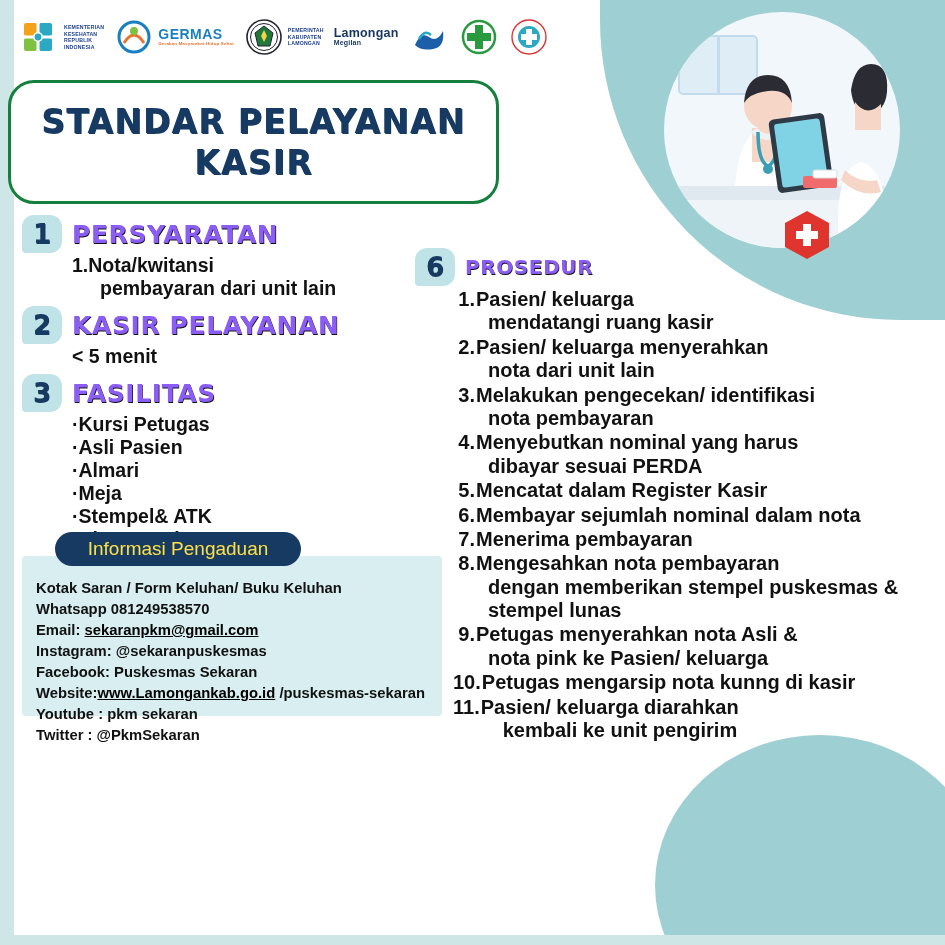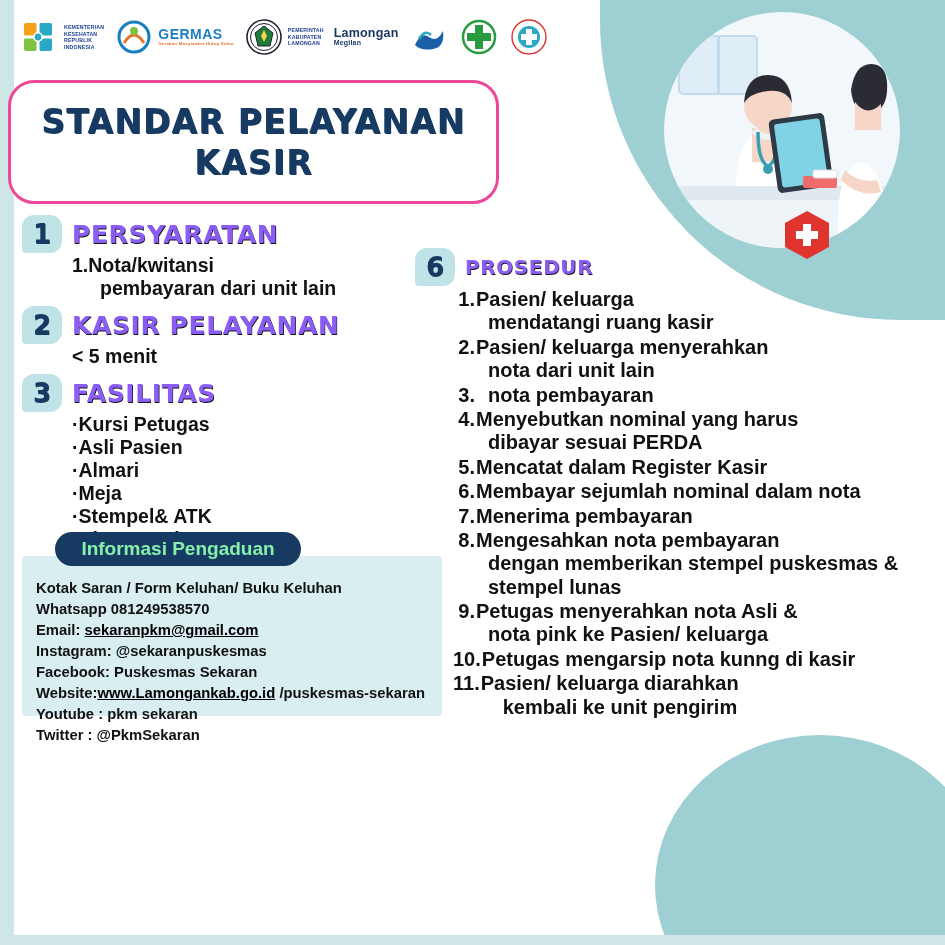--- a/index.html
+++ b/index.html
@@ -123,21 +123,21 @@
   }
 
   
   .title-plaque {
     position: absolute;
     left: 8px;
     top: 80px;
     width: 485px;
     height: 118px;
     background: #ffffff;
-    border: 3px solid #ec4899;
+    border: 3px solid #15803d;
     border-radius: 26px;
     z-index: 4;
     display: flex;
     align-items: center;
     justify-content: center;
   }
   .title-text {
     text-align: center;
     color: #173a63;
     font-family: "DejaVu Sans", sans-serif;
@@ -249,23 +249,23 @@
 
   
   .info-pill {
     position: absolute;
     left: 55px;
     top: 532px;
     width: 246px;
     height: 34px;
     background: #173a63;
     border-radius: 17px;
-    color: #86efac;
+    color: #fde047;
     font-size: 19px;
-    font-weight: bold;
+    font-weight: normal;
     display: flex;
     align-items: center;
     justify-content: center;
     z-index: 6;
   }
   .info-box {
     position: absolute;
     left: 22px;
     top: 556px;
     width: 420px;
@@ -496,20 +496,21 @@
       <div class="proc-item">
         <div class="proc-n">2.</div>
         <div class="proc-t">
           <span>Pasien/ keluarga menyerahkan</span>
           <span class="cont">nota dari unit lain</span>
         </div>
       </div>
       <div class="proc-item">
         <div class="proc-n">3.</div>
         <div class="proc-t">
+          <span>Melakukan pengecekan/ identifikasi</span>
           <span class="cont">nota pembayaran</span>
         </div>
       </div>
       <div class="proc-item">
         <div class="proc-n">4.</div>
         <div class="proc-t">
           <span>Menyebutkan nominal yang harus</span>
           <span class="cont">dibayar sesuai PERDA</span>
         </div>
       </div>

